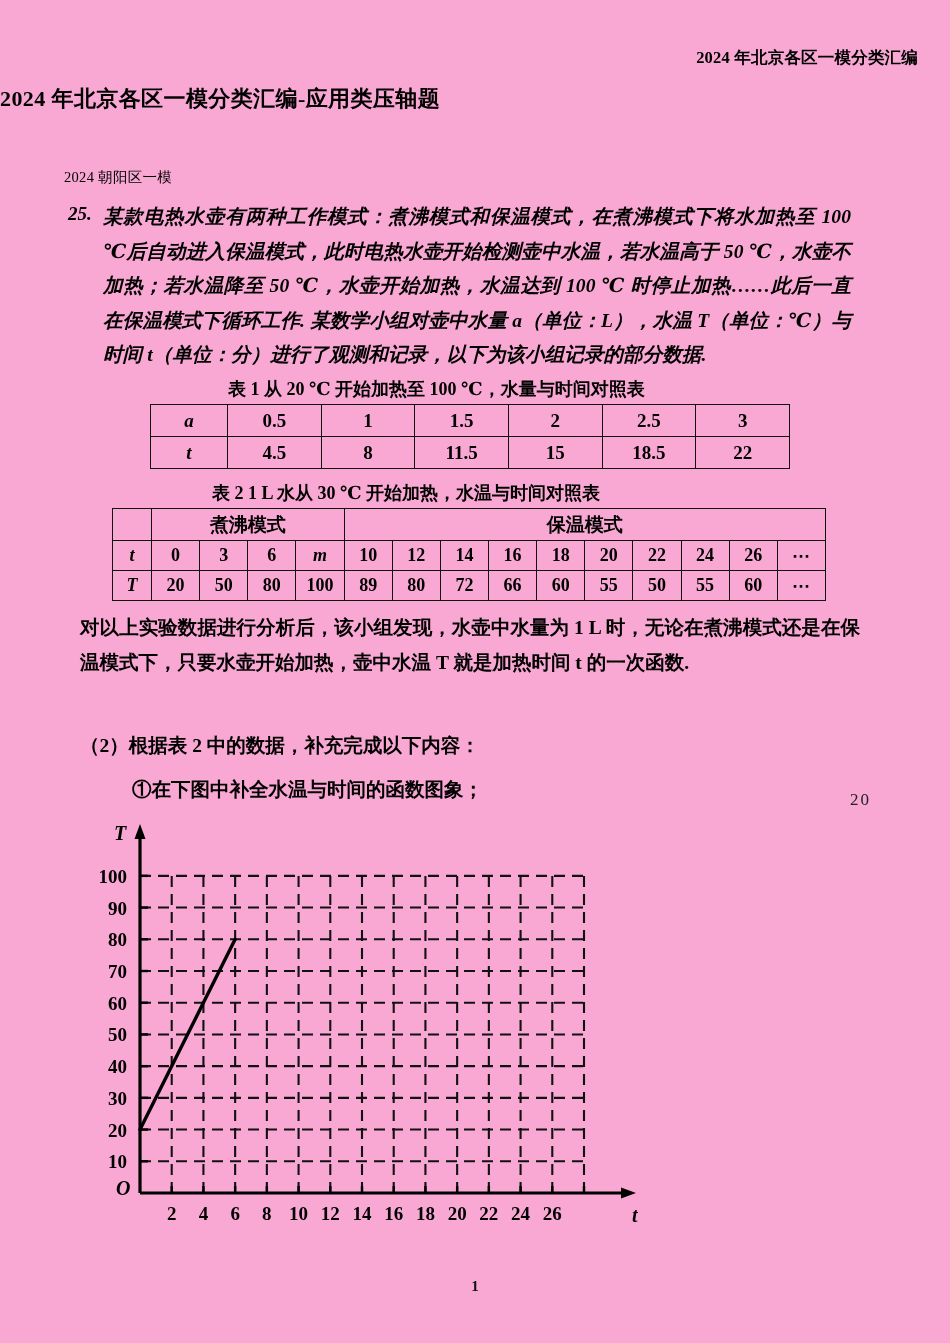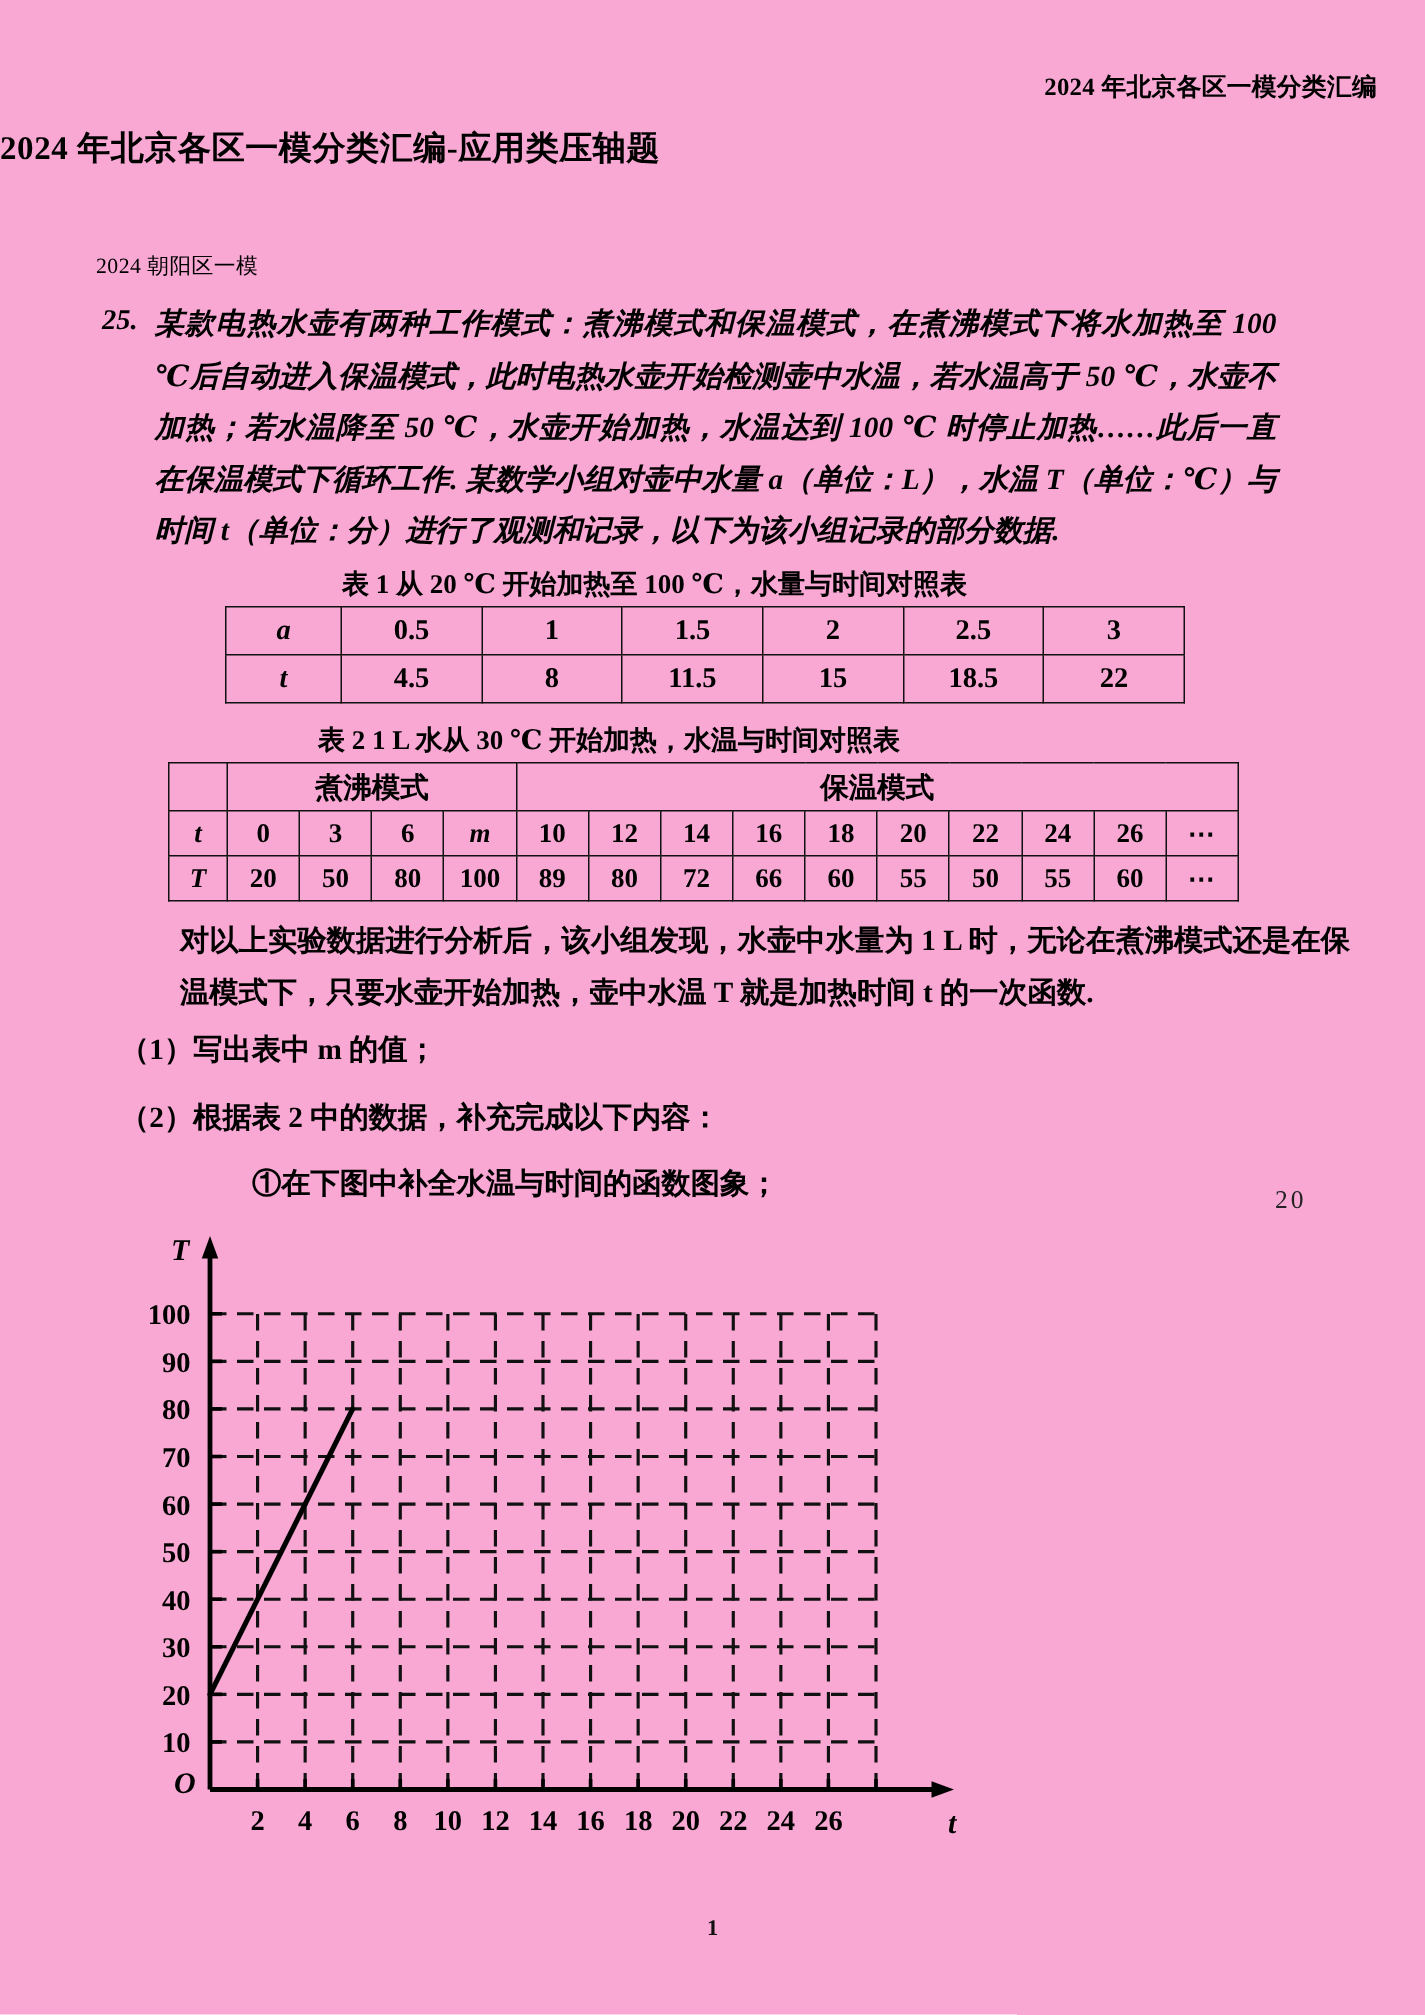--- a/index.html
+++ b/index.html
@@ -76,24 +76,24 @@
     position: absolute;
     left: 80px;
     width: 780px;
     font-size: 19.5px;
     line-height: 35px;
     font-weight: 600;
     text-align: justify;
     text-justify: inter-character;
   }
 
-  .analysis { top: 610px; margin-left: 40px; }
+  .analysis { top: 610px; }
   .q1 { top: 683px; width: 500px; text-align: left; }
   .q2 { top: 728px; width: 620px; text-align: left; }
-  .q2a { top: 772px; left: 132px; width: 620px; text-align: left; margin-left: 36px; }
+  .q2a { top: 772px; left: 132px; width: 620px; text-align: left; }
 
   
   .tbl-cap {
     position: absolute;
     font-size: 18px;
     font-weight: 700;
     white-space: nowrap;
   }
   .cap1 { top: 377px; left: 228px; }
   .cap2 { top: 481px; left: 212px; }
@@ -263,21 +263,20 @@
       <td>55</td>
       <td>50</td>
       <td>55</td>
       <td>60</td>
       <td class="dots">⋯</td>
     </tr>
   </tbody>
     </table>
 
   <div class="para analysis">对以上实验数据进行分析后，该小组发现，水壶中水量为 1 L 时，无论在煮沸模式还是在保温模式下，只要水壶开始加热，壶中水温 T 就是加热时间 t 的一次函数.</div>
-  <div class="para q1">（1）写出表中 m 的值；</div>
   <div class="para q2">（2）根据表 2 中的数据，补充完成以下内容：</div>
   <div class="para q2a">①在下图中补全水温与时间的函数图象；</div>
 
   <div class="pg-right">20</div>
   <div class="pg-bottom">1</div>
 
   <div id="chart">
     <svg width="580" height="430" viewBox="0 0 580 430">
       <g id="gridlines">
           <line x1="68" y1="349.2857142857143" x2="512" y2="349.2857142857143" stroke="#111" stroke-width="2.1" stroke-dasharray="11,7"></line>

